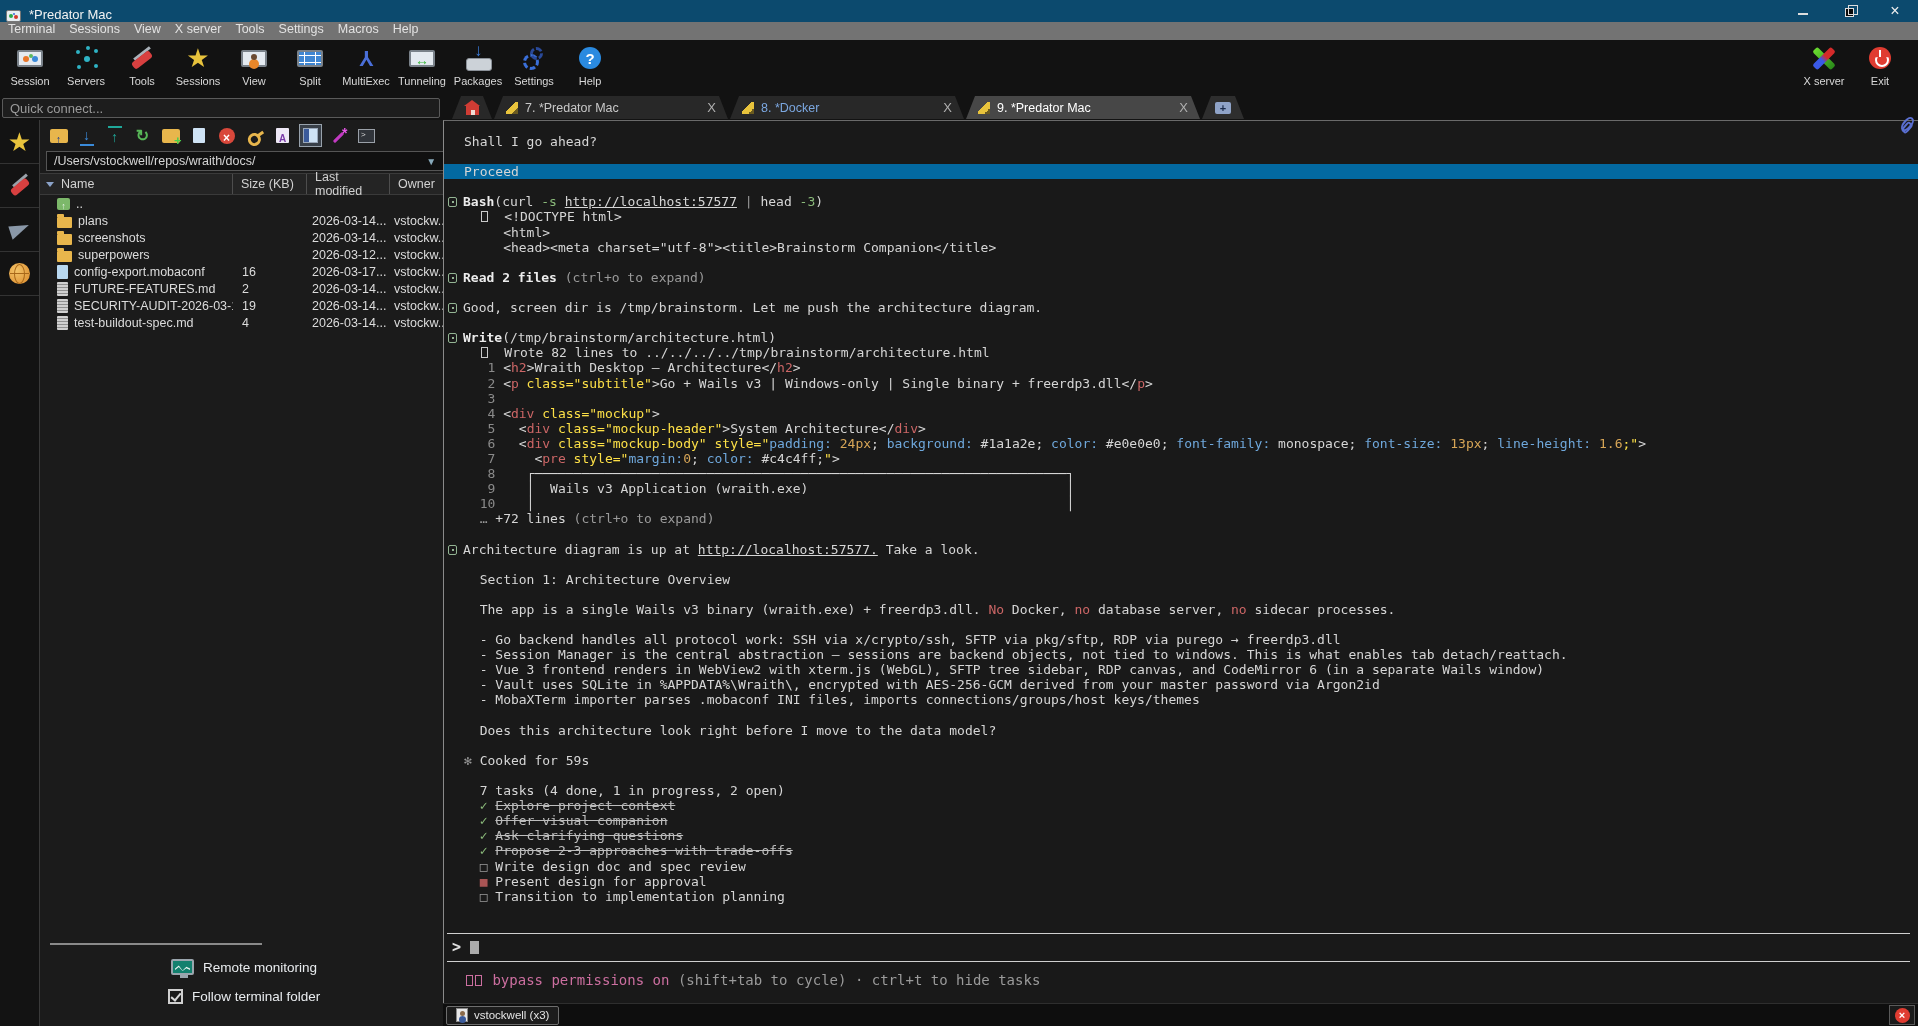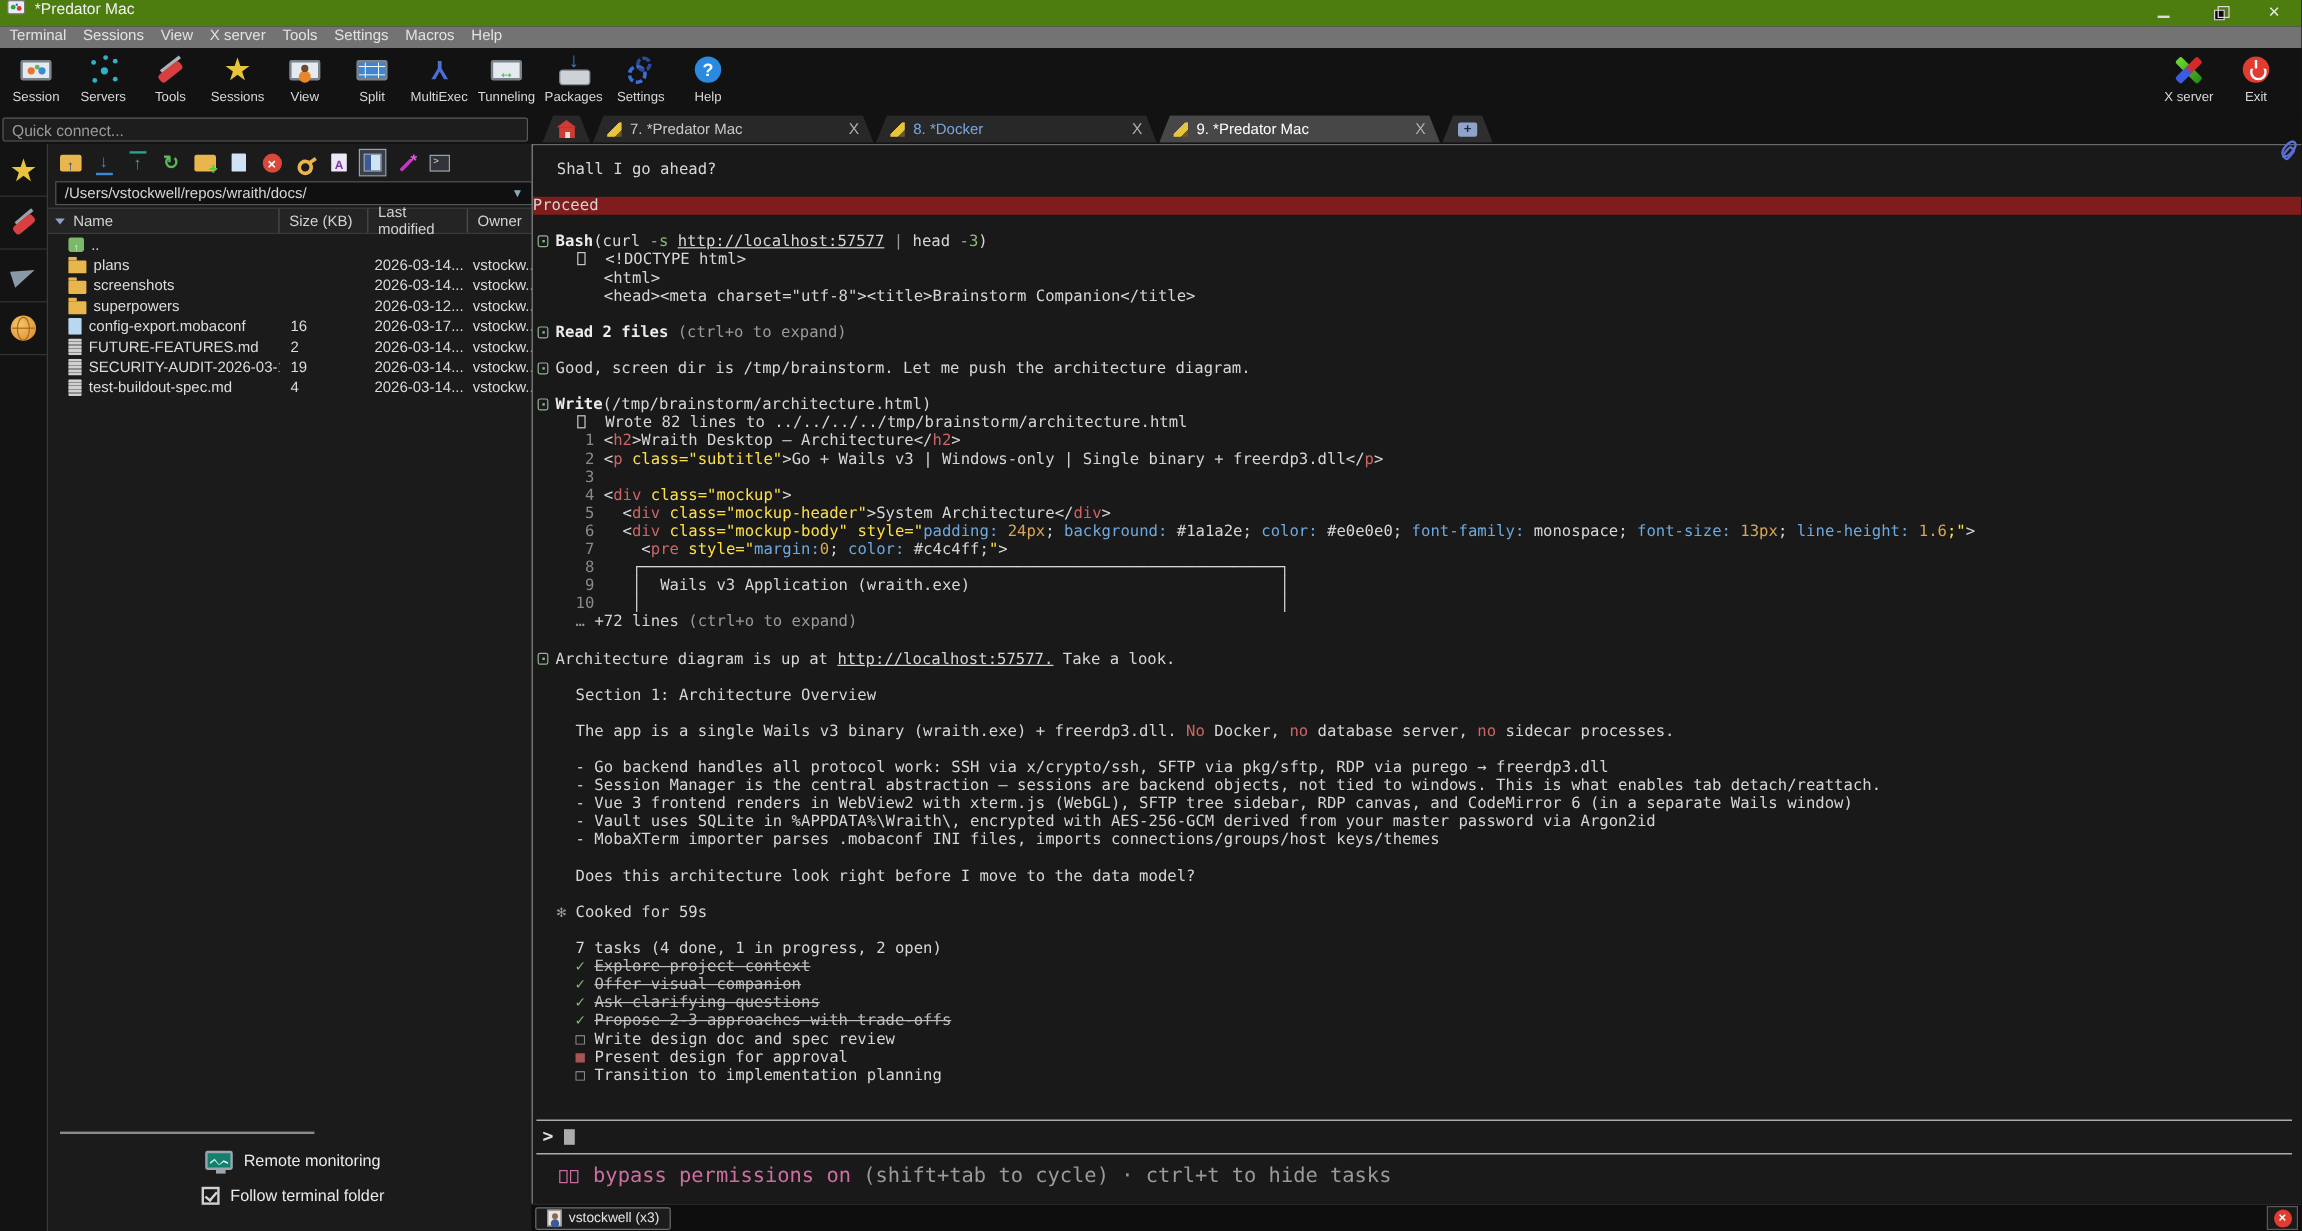--- a/index.html
+++ b/index.html
@@ -1,19 +1,19 @@
 <!DOCTYPE html>
 <html><head>
 <meta charset="utf-8">
 <style>
 *{box-sizing:border-box;margin:0;padding:0}
 body{width:1918px;height:1026px;overflow:hidden;background:#141414;font-family:"Liberation Sans",sans-serif;color:#ddd}
 .win{width:1918px;height:1026px;display:flex;flex-direction:column;position:relative}
 
-.titlebar{height:22px;background:#4d7c0f;display:flex;align-items:flex-start;padding-left:6px;flex:0 0 auto}
+.titlebar{height:22px;background:#0c4a6e;display:flex;align-items:flex-end;padding-left:6px;flex:0 0 auto}
 .i-moba{width:15px;height:12px;background:#e8eef2;border:1px solid #777;border-radius:2px;position:relative}
 .i-moba::after{content:"";position:absolute;left:2px;top:3px;width:4px;height:4px;border-radius:50%;background:#2aa84a;box-shadow:5px 1px 0 #d43a2a,3px -2px 0 -1px #3a6ad9}
 .title-text{font-size:13px;color:#f2f2f2;margin-left:8px}
 .winbtns{margin-left:auto;display:flex;height:100%}
 .wbtn{width:46px;display:flex;align-items:center;justify-content:center;color:#ddd}
 .i-min{width:10px;border-bottom:2px solid #ddd;margin-top:6px}
 .i-restore{width:9px;height:9px;border:1px solid #ddd;position:relative;background:#0a0a0a;margin-top:3px}
 .i-restore::before{content:"";position:absolute;left:2px;top:-4px;width:8px;height:8px;border:1px solid #ddd}
 .i-close-w{font-size:16px;color:#eee;line-height:1}
 
@@ -133,33 +133,33 @@
 .i-monitor-pulse{width:23px;height:16px;background:#13806e;border:2px solid #9aa5ad;border-radius:2px;position:relative}
 .i-monitor-pulse::before{content:"";position:absolute;left:7px;bottom:-5px;width:8px;height:3px;background:#9aa5ad}
 .i-monitor-pulse::after{content:"";position:absolute;left:2px;top:4px;width:15px;height:6px;background:#e8f4f0;clip-path:polygon(0 60%,25% 10%,50% 90%,75% 30%,100% 60%,100% 85%,75% 55%,50% 100%,25% 35%,0 85%)}
 .cb{width:15px;height:15px;border:2px solid #d0d0d0;position:relative;flex:0 0 auto}
 .cb::after{content:"";position:absolute;left:3px;top:0;width:4px;height:8px;border-right:2px solid #d8d8d8;border-bottom:2px solid #d8d8d8;transform:rotate(40deg)}
 
 .termcol{flex:1;display:flex;flex-direction:column;min-width:0}
 .terminal{flex:1;background:#191919;border-left:1px solid #8a8a8a;border-top:1px solid #6a6a6a;position:relative;font-family:"DejaVu Sans Mono","DejaVu Sans",monospace;font-size:13px;line-height:15.1px;color:#d6d6d6;overflow:hidden}
 .tlines{padding:13px 6px 0 20px}
 .tl{white-space:pre;height:15.1px}
-.tl.bar{background:#7f1d1d;margin:0 -6px 0 -20px;}
+.tl.bar{background:#0369a1;margin:0 -6px 0 -20px;padding-left:20px}
 .t-g{color:#9a9a9a}.t-b{color:#ececec;font-weight:bold}.t-grn{color:#8aba7a}.t-yg{color:#fde047}
 .t-red{color:#cc6666}.t-yel{color:#d8a657}.t-blu{color:#6fa8dc}.t-pnk{color:#cc6fa0}
 .t-num{color:#8a8a8a}.t-url{text-decoration:underline}.t-strk{color:#bdbdbd;text-decoration:line-through}.t-redsq{color:#a85454}
 .ic-bullet{display:inline-block;width:9px;height:10px;border:1px solid #93b493;border-radius:2px;margin:0 6px 0 -16px;position:relative;top:1px}
 .ic-bullet::after{content:"";position:absolute;left:3px;top:3px;width:2px;height:2px;background:#93b493}
 .ic-ndf{display:inline-block;width:7px;height:11px;border:1px solid #c9c9c9;margin:0 1px;vertical-align:-1px}
 .ic-ndf2{display:inline-block;width:7px;height:11px;border:1px solid #cc6fa0;margin-right:2px;vertical-align:-1px}
 .ic-cursor{display:inline-block;width:9px;height:13px;background:#ababab;margin-left:9px;vertical-align:-2px}
 .tbottom{position:absolute;left:0;right:0;bottom:0;background:#191919}
 .trule{border-top:1px solid #d0d0d0;margin:0 8px 0 3px}
 .promptline{height:27px;display:flex;align-items:center;padding-left:8px;font-size:15px;color:#e0e0e0;font-weight:bold}
-.tstatus{padding:11px 0 15px 22px;font-size:17px;white-space:pre}
+.tstatus{padding:11px 0 15px 22px;font-size:14px;white-space:pre}
 
 .statusbar{height:23px;background:#0e0e0e;border-top:1px solid #2e2e2e;display:flex;align-items:center;padding:0 3px;flex:0 0 auto}
 .sb-tab{height:19px;border:1px solid #6e6e6e;border-radius:2px;background:#1c1c1c;display:flex;align-items:center;gap:6px;padding:0 9px;font-size:11.5px;color:#e4e4e4}
 .i-person{width:12px;height:14px;background:#e8e8e8;border:1px solid #8a8a8a;position:relative}
 .i-person::after{content:"";position:absolute;left:3px;top:2px;width:5px;height:5px;border-radius:50%;background:#8a6a4a;box-shadow:0 6px 0 1px #3a5a9a}
 .sb-close{margin-left:auto;width:26px;height:20px;border:1px solid #5a5a5a;background:#1a1a1a;display:flex;align-items:center;justify-content:center}
 .sb-close .dot{width:15px;height:15px;border-radius:50%;background:#e03c31;color:#fff;font-size:11px;font-weight:bold;text-align:center;line-height:14px}
 </style>
 </head>
 <body>

